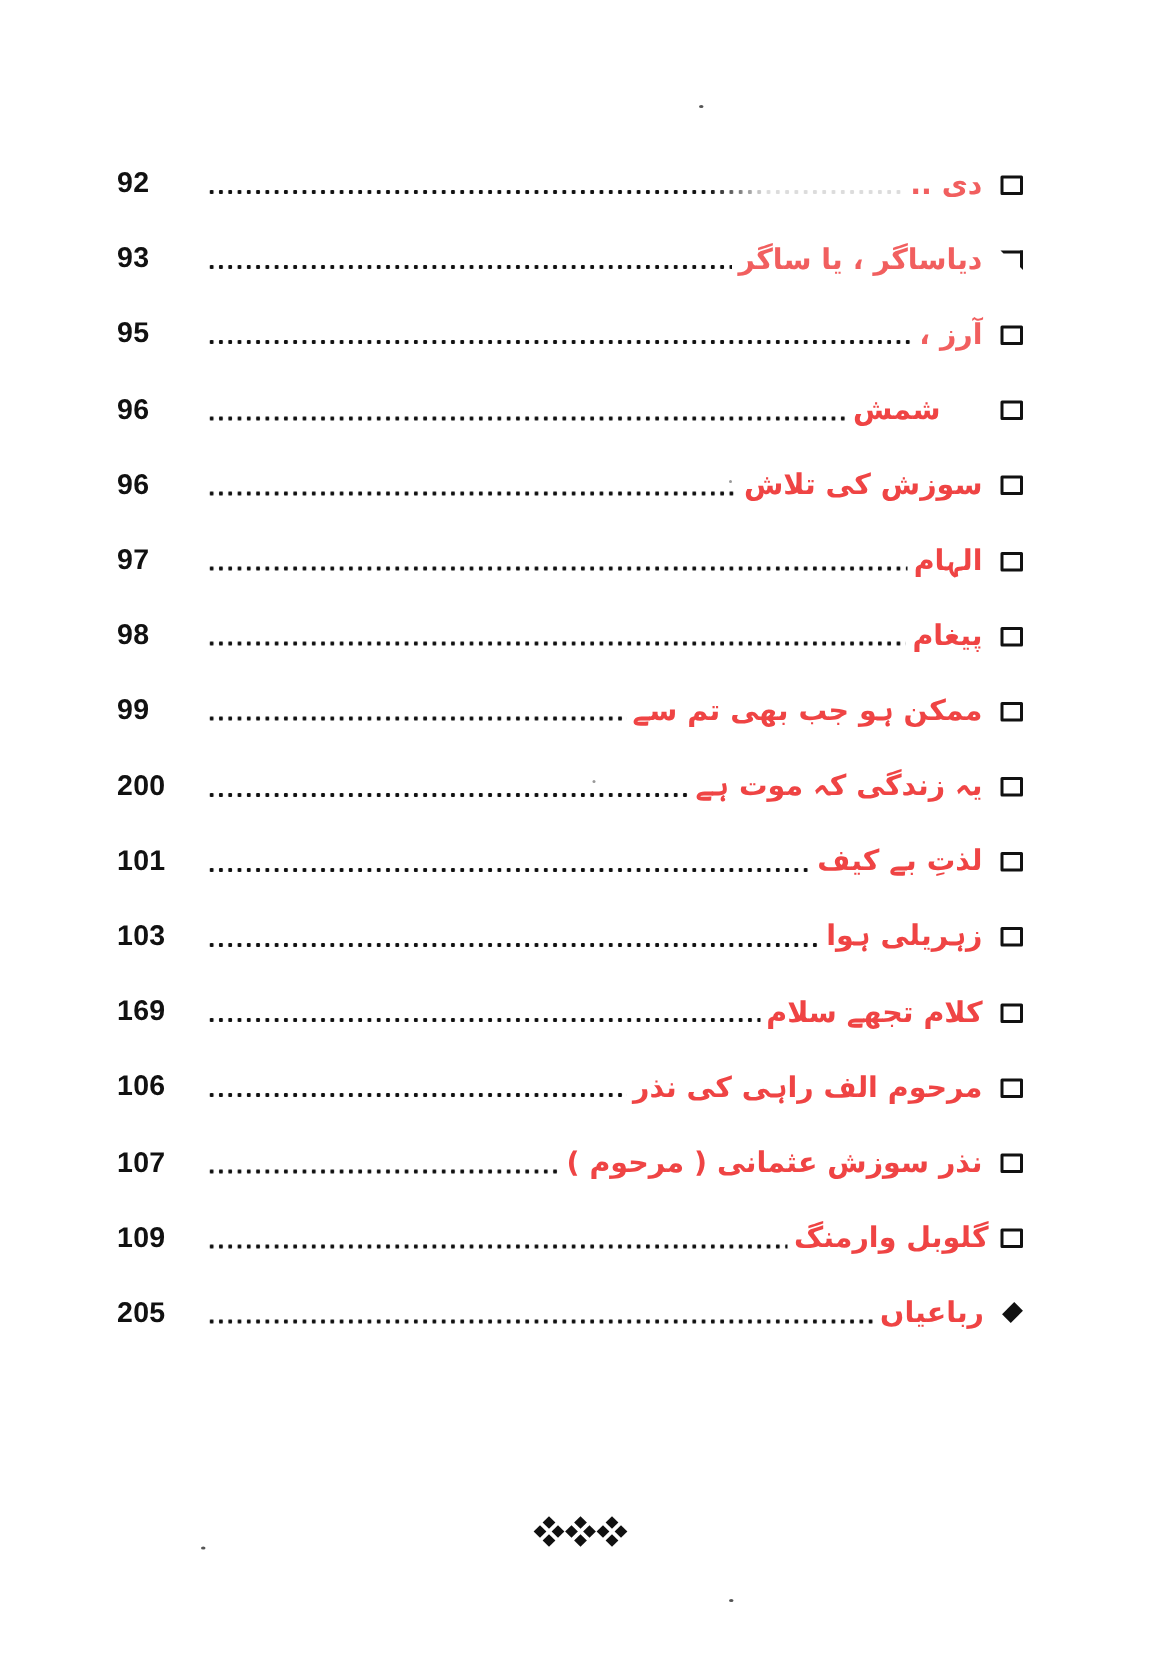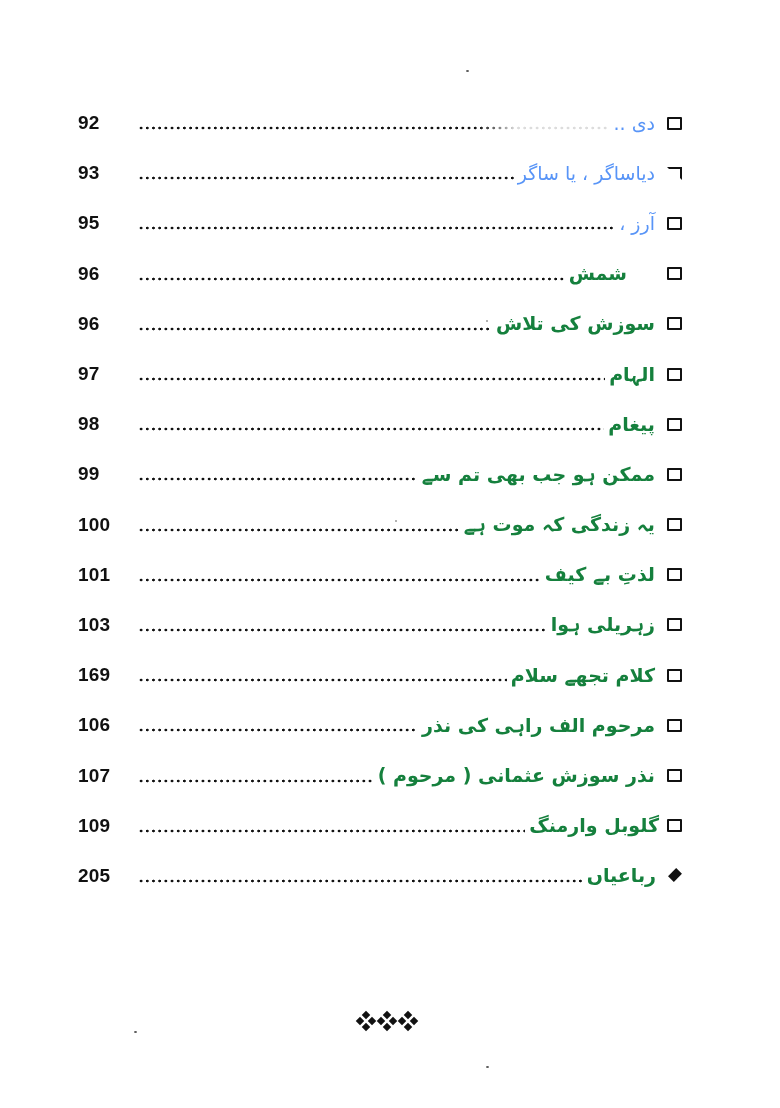--- a/index.html
+++ b/index.html
@@ -59,28 +59,28 @@
     .leader.faded-tail {
       -webkit-mask-image: linear-gradient(to right, #000 72%, rgba(0,0,0,0.15) 80%, rgba(0,0,0,0.15) 100%);
       mask-image: linear-gradient(to right, #000 72%, rgba(0,0,0,0.15) 80%, rgba(0,0,0,0.15) 100%);
     }
     .title {
       flex: 0 0 auto;
       direction: rtl;
       font-family: "DejaVu Sans", sans-serif;
       font-size: 19px;
       font-weight: bold;
-      color: #15803d;
+      color: #ef4444;
       white-space: nowrap;
       margin-right: 12px;
       line-height: 1;
     }
     .title.faded {
-      color: #3b82f6;
-      font-weight: normal;
+      color: #ef4444;
+      font-weight: bold;
       opacity: 0.85;
     }
     .marker {
       flex: 0 0 auto;
       width: 12px;
       height: 11px;
       border: 2.4px solid #111;
       border-radius: 1px;
       box-sizing: border-box;
       width: 15px;
@@ -193,21 +193,21 @@
     </div>
 
     <div class="toc-row">
       <span class="page-num">99</span>
       <span class="leader"></span>
       <span class="title">ممکن ہو جب بھی تم سے</span>
       <span class="marker"></span>
     </div>
 
     <div class="toc-row">
-      <span class="page-num">100</span>
+      <span class="page-num">200</span>
       <span class="leader"></span>
       <span class="title">یہ زندگی کہ موت ہے</span>
       <span class="marker"></span>
     </div>
 
     <div class="toc-row">
       <span class="page-num">101</span>
       <span class="leader"></span>
       <span class="title">لذتِ بے کیف</span>
       <span class="marker"></span>

